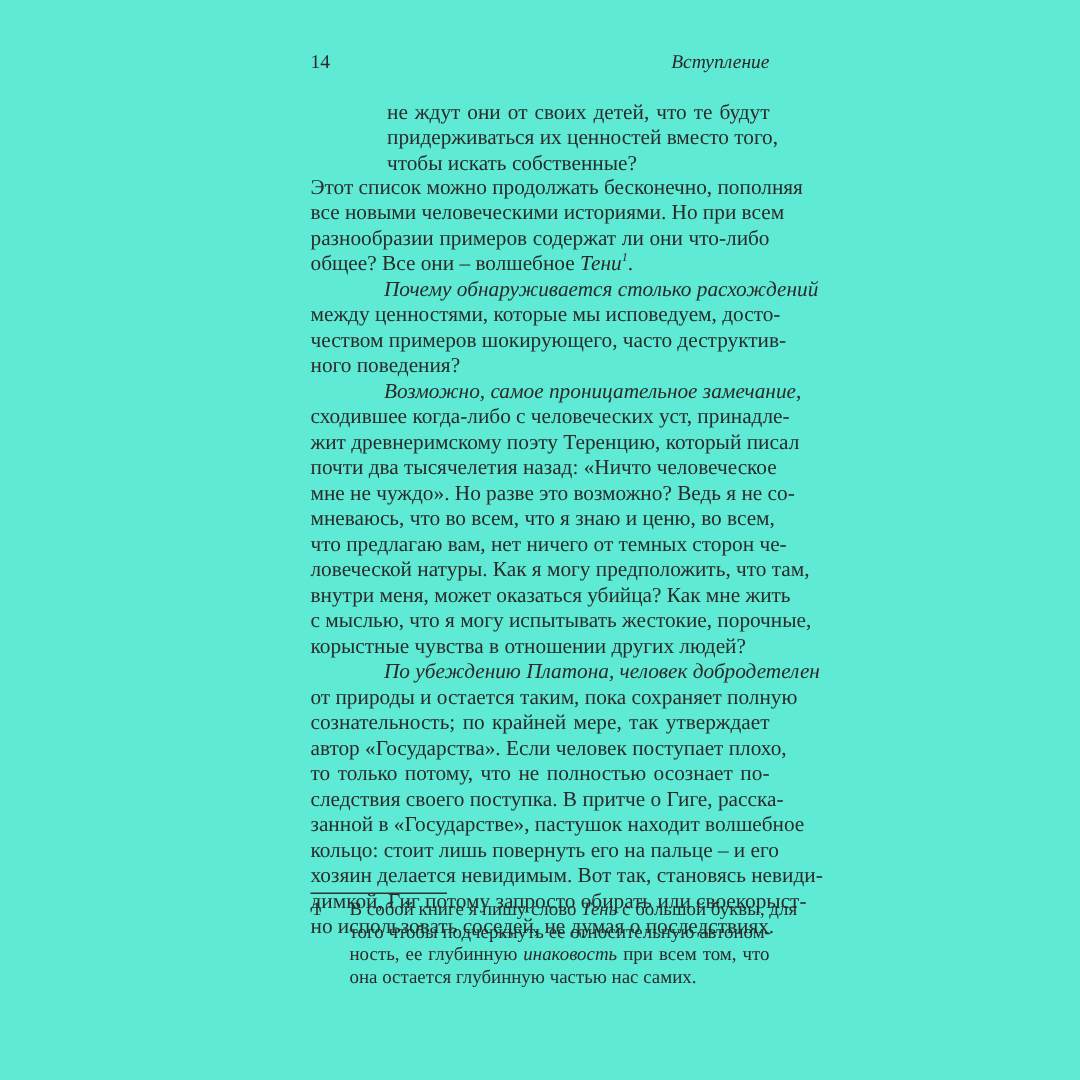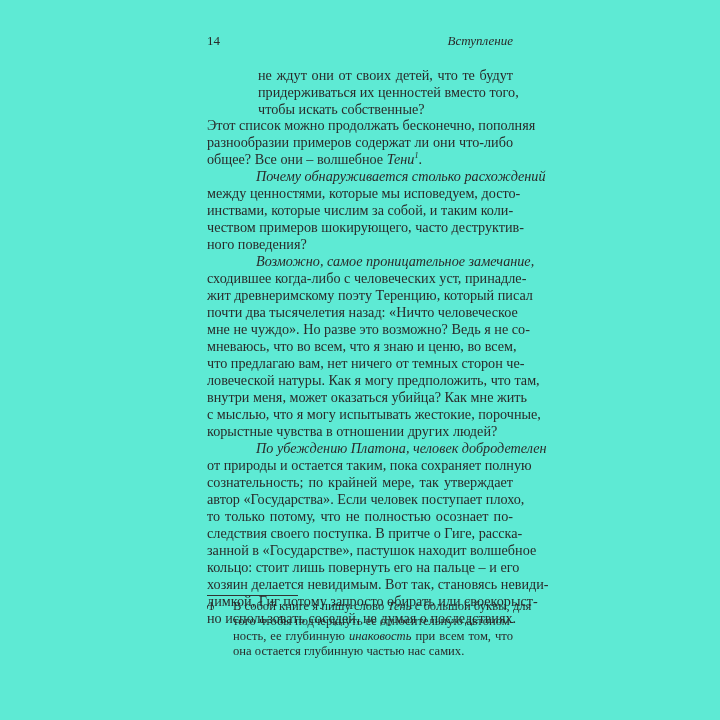--- a/index.html
+++ b/index.html
@@ -38,27 +38,27 @@
 
   <div class="text-block quote-block">
     <span class="line">не ждут они от своих детей, что те будут</span>
     <span class="line">придерживаться их ценностей вместо того,</span>
     <span class="line last">чтобы искать собственные?</span>
   </div>
 
   <div class="text-block body-block">
     <div>
       <span class="line">Этот список можно продолжать бесконечно, пополняя</span>
+      <span class="line">все новыми человеческими историями. Но при всем</span>
       <span class="line">разнообразии примеров содержат ли они что-либо</span>
       <span class="line last"><span>общее? Все они – волшебное </span><i>Тени</i><sup>1</sup><span>.</span></span>
     </div>
     <div>
       <span class="line indent">Почему обнаруживается столько расхождений</span>
       <span class="line">между ценностями, которые мы исповедуем, досто-</span>
-      <span class="line">инствами, которые числим за собой, и таким коли-</span>
       <span class="line">чеством примеров шокирующего, часто деструктив-</span>
       <span class="line last">ного поведения?</span>
     </div>
     <div>
       <span class="line indent">Возможно, самое проницательное замечание,</span>
       <span class="line">сходившее когда-либо с человеческих уст, принадле-</span>
       <span class="line">жит древнеримскому поэту Теренцию, который писал</span>
       <span class="line">почти два тысячелетия назад: «Ничто человеческое</span>
       <span class="line">мне не чуждо». Но разве это возможно? Ведь я не со-</span>
       <span class="line">мневаюсь, что во всем, что я знаю и ценю, во всем,</span>

